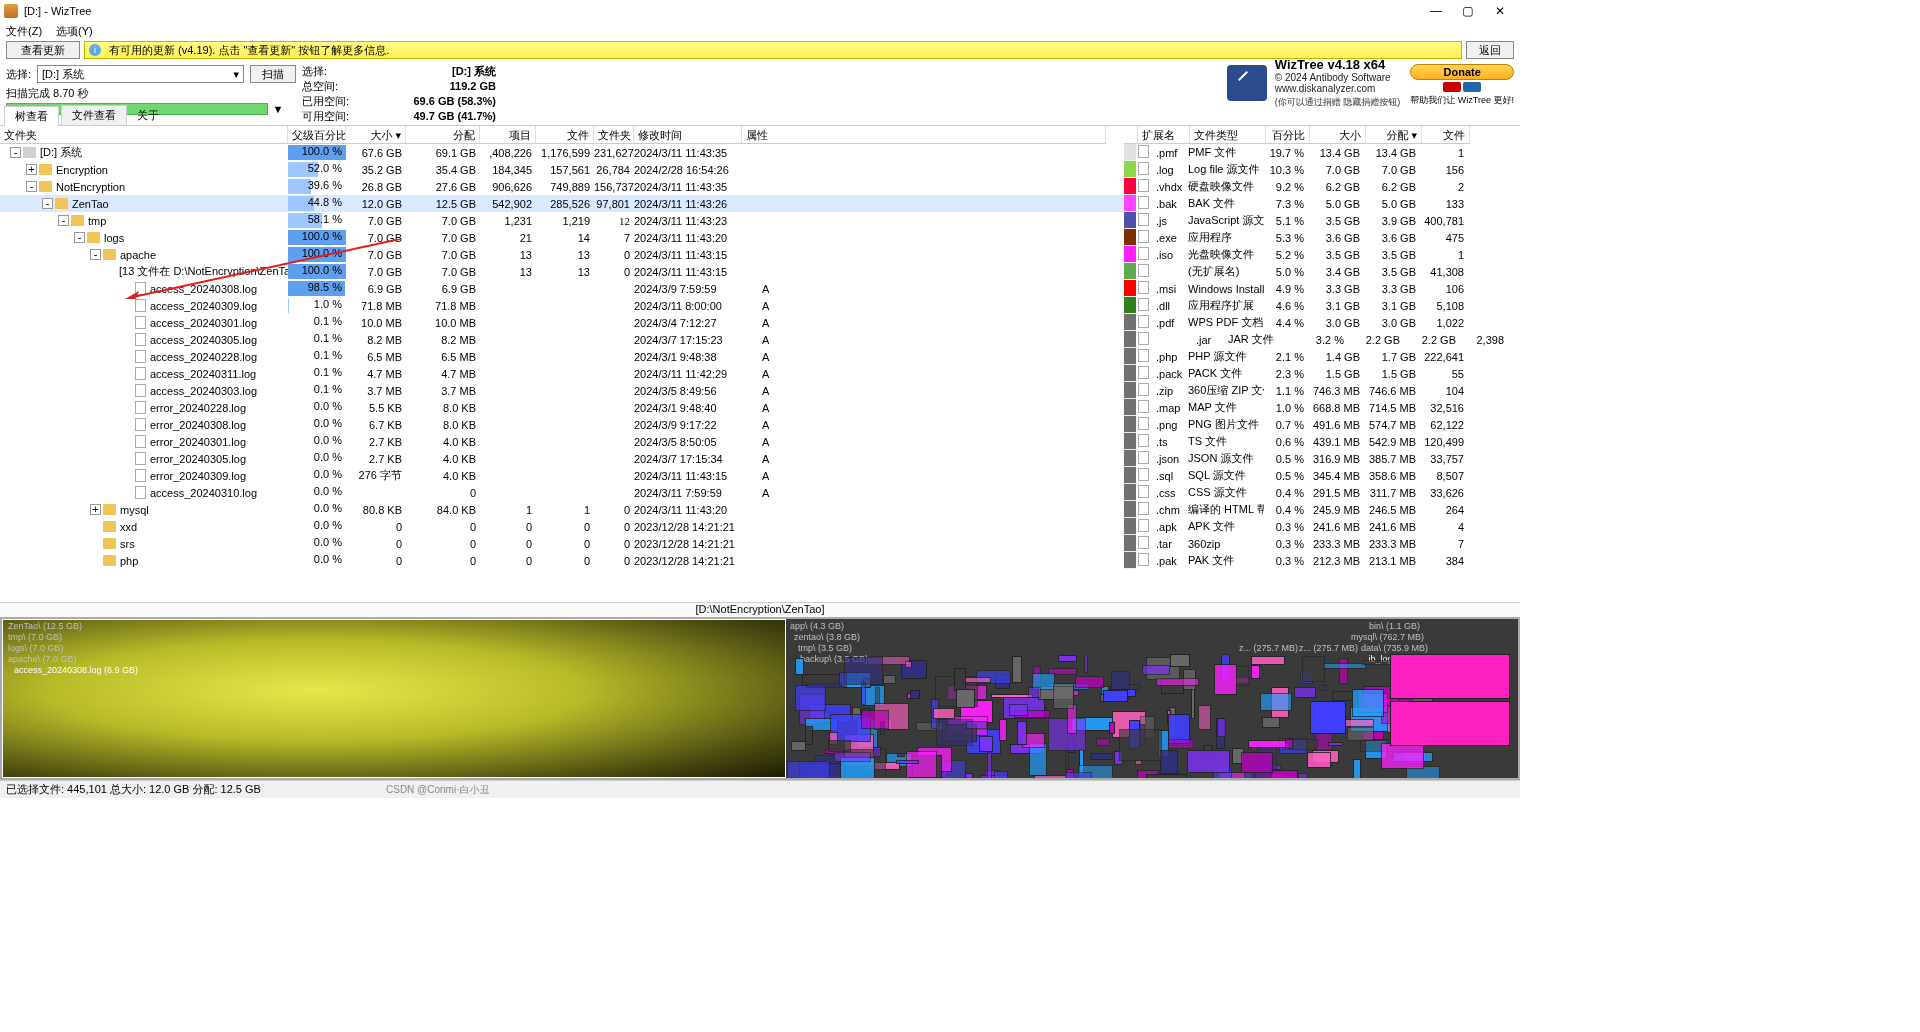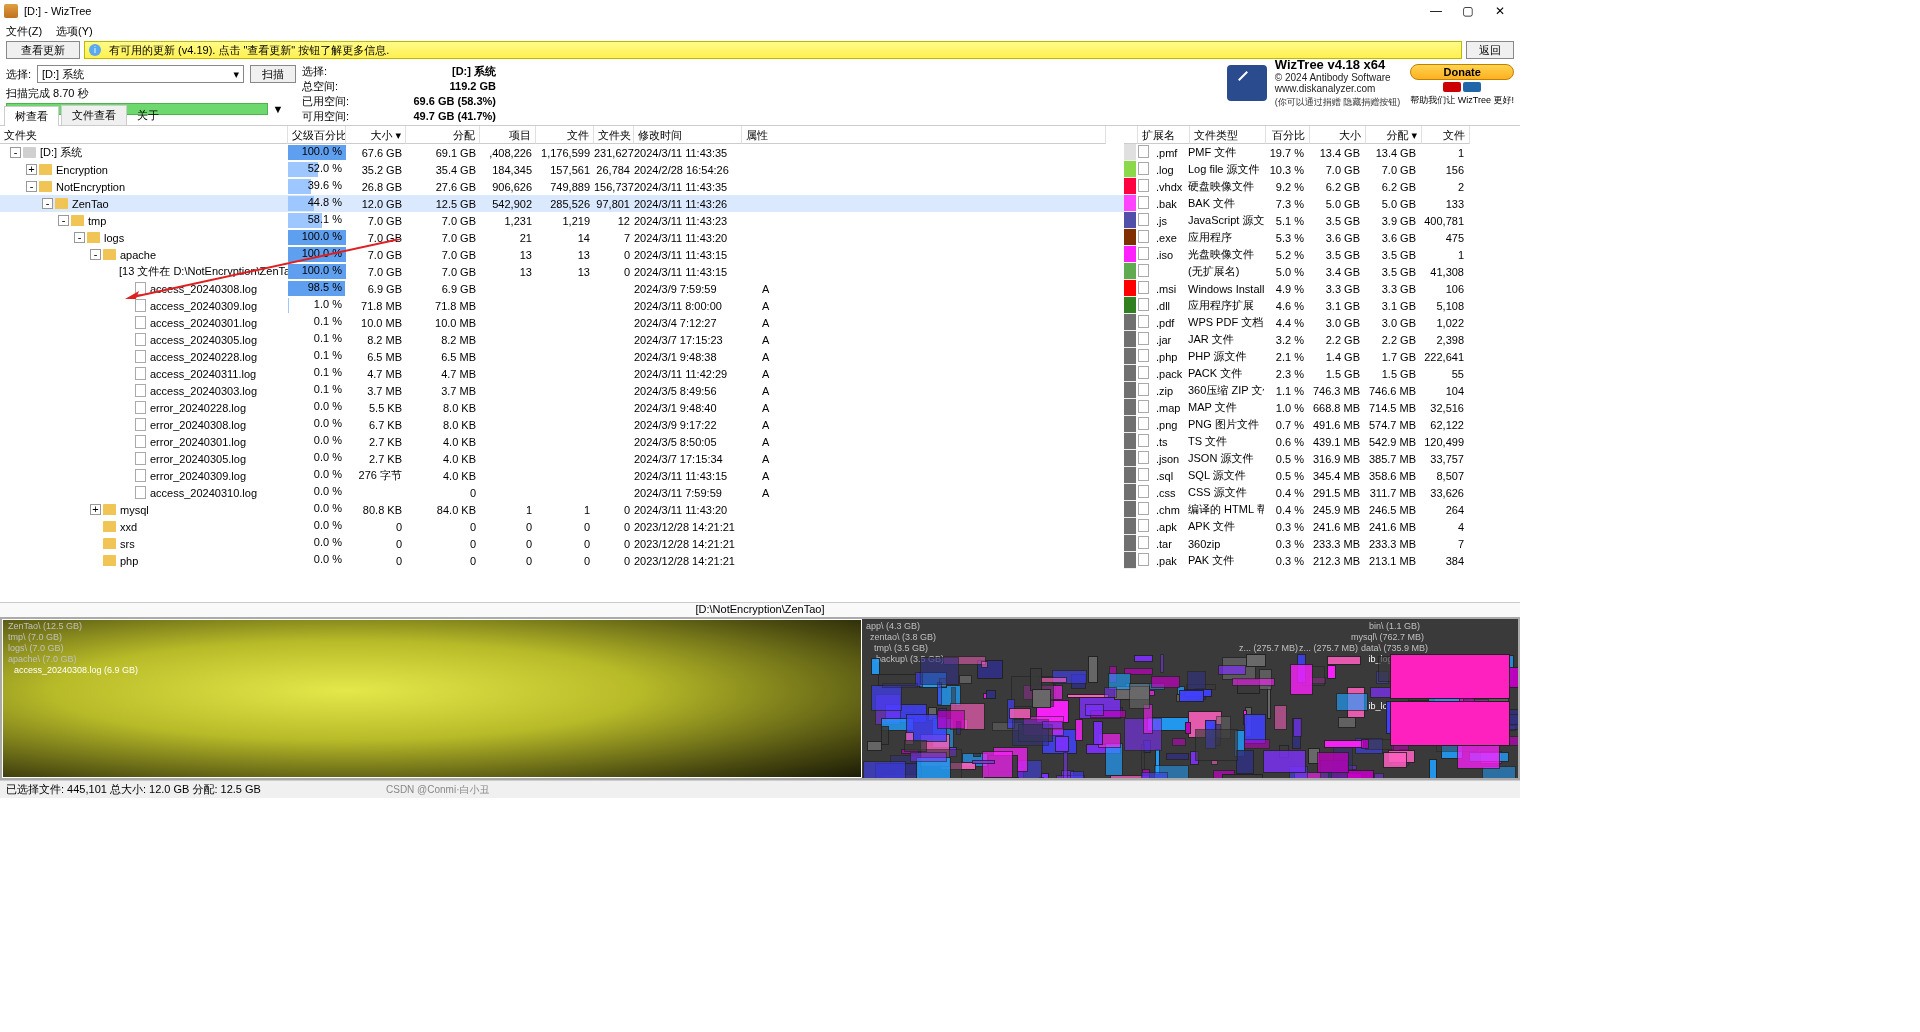--- a/index.html
+++ b/index.html
@@ -76,21 +76,21 @@
 
 .ext-rows { overflow-y: scroll; height: 458px; }
 .ext-row { display: flex; height: 17px; align-items: center; }
 .ext-color { width: 12px; height: 17px; flex-shrink: 0; border-bottom: 1px solid #eee; }
 .ext-icon { width: 18px; text-align: center; }
 .ext-cell { text-align: right; padding-right: 4px; overflow: hidden; white-space: nowrap; }
 
 .path-bar { height: 15px; background: #f9f9f9; text-align: center; font-size: 11px; border-top: 1px solid #ccc; }
 
 .treemap { height: 163px; background: #3a3a3a; border: 2px solid #aaa; position: relative; display: flex; overflow: hidden; }
-.treemap .big-left { width: 860px; position: relative; background: radial-gradient(ellipse at 40% 45%, #e5e84a 0%, #b8bb28 40%, #4a4a10 80%, #1a1a06 100%); }
+.treemap .big-left { width: 784px; position: relative; background: radial-gradient(ellipse at 40% 45%, #e5e84a 0%, #b8bb28 40%, #4a4a10 80%, #1a1a06 100%); }
 .tm-label { position: absolute; color: #c0c0c0; font-size: 9px; line-height: 11px; white-space: nowrap; }
 .tm-sel { position: absolute; border: 1px solid #fff; }
 .treemap .mosaic { flex: 1; position: relative; }
 .mosaic-block { position: absolute; }
 .arrow-line { position: absolute; left: 125px; top: 113px; width: 275px; height: 60px; pointer-events: none; z-index: 5; }
 
 .statusbar { height: 18px; display: flex; align-items: center; padding: 0 6px; background: #f0f0f0; border-top: 1px solid #ccc; }
 .statusbar .s1 { width: 380px; }
 .statusbar .s2 { flex: 1; }
 .statusbar .s3 { color: #888; font-size: 10px; }
@@ -282,21 +282,21 @@
             <span>tmp</span>
           </div>
           <div class="pct-cell" style="width: 58px;">
             <div class="pct-bg" style="width: 58.1%;"></div>
             <span class="pct-txt">58.1 %</span>
           </div>
           <div class="cell" style="width: 60px;">7.0 GB</div>
           <div class="cell" style="width: 74px;">7.0 GB</div>
           <div class="cell" style="width: 56px;">1,231</div>
           <div class="cell" style="width: 58px;">1,219</div>
-          <div class="cell" style="width: 40px;">12</div>
+          <div class="cell" style="width: 40px; font-family: Liberation Serif, serif;">12</div>
           <div class="cell" style="width: 108px; text-align: left;">2024/3/11 11:43:23</div>
           <div class="cell" style="width: 40px; text-align: left; padding-left: 20px;"></div>
         </div>
         <div class="tree-row">
           <div class="name" style="width: 288px;">
             <span class="spacer-t" style="width: 74px;"></span>
             <span class="toggle" style="visibility: visible;">-</span>
             <span class="folder-icon"></span>
             <span>logs</span>
           </div>
@@ -795,21 +795,21 @@
           <div style="width: 34px; padding-left: 2px;">.pdf</div>
           <div style="width: 76px; overflow: hidden; white-space: nowrap;">WPS PDF 文档</div>
           <div class="ext-cell" style="width: 44px;">4.4 %</div>
           <div class="ext-cell" style="width: 56px;">3.0 GB</div>
           <div class="ext-cell" style="width: 56px;">3.0 GB</div>
           <div class="ext-cell" style="width: 48px;">1,022</div>
         </div>
         <div class="ext-row">
           <div class="ext-color" style="background: rgb(112, 112, 112);"></div>
           <div class="ext-icon"><span class="file-icon" style="display: inline-block;"></span></div>
-          <div style="width: 34px; padding-left: 2px;">.jar</div>
+          <div style="width: 34px; padding-left: 2px; margin-left: 40px;">.jar</div>
           <div style="width: 76px; overflow: hidden; white-space: nowrap;">JAR 文件</div>
           <div class="ext-cell" style="width: 44px;">3.2 %</div>
           <div class="ext-cell" style="width: 56px;">2.2 GB</div>
           <div class="ext-cell" style="width: 56px;">2.2 GB</div>
           <div class="ext-cell" style="width: 48px;">2,398</div>
         </div>
         <div class="ext-row">
           <div class="ext-color" style="background: rgb(112, 112, 112);"></div>
           <div class="ext-icon"><span class="file-icon" style="display: inline-block;"></span></div>
           <div style="width: 34px; padding-left: 2px;">.php</div>

